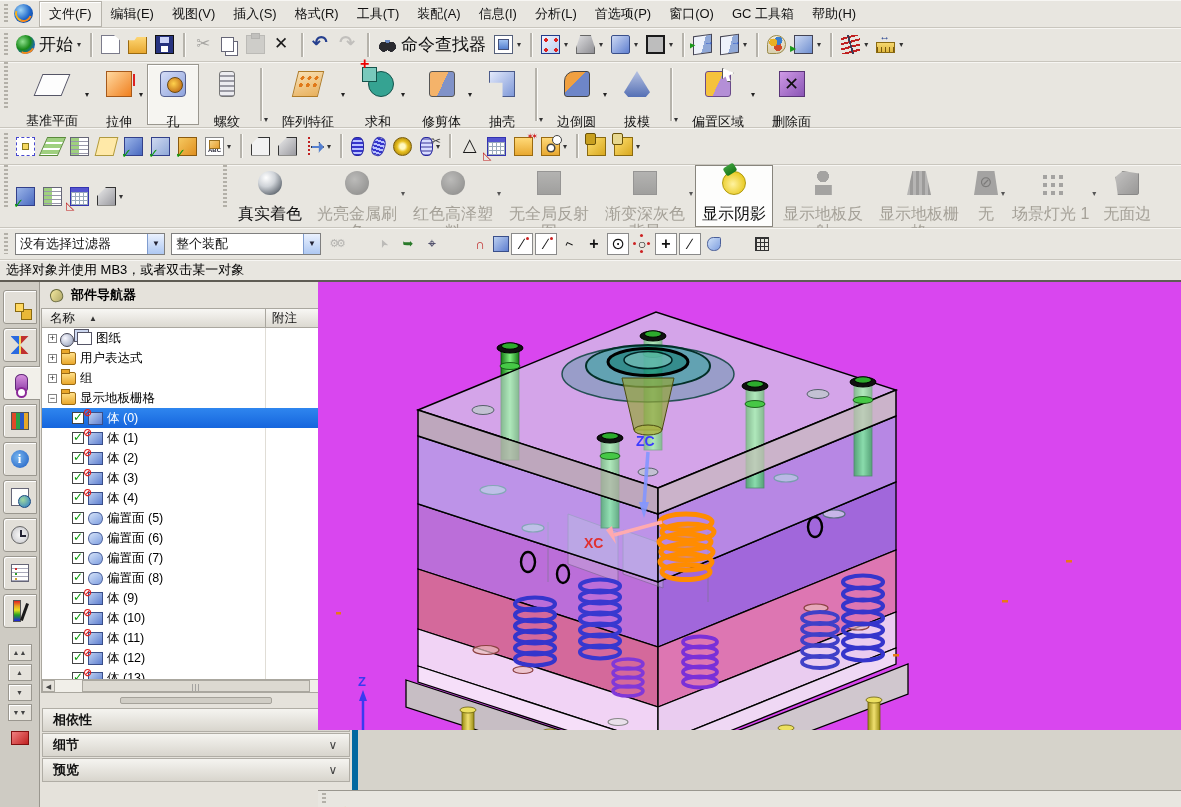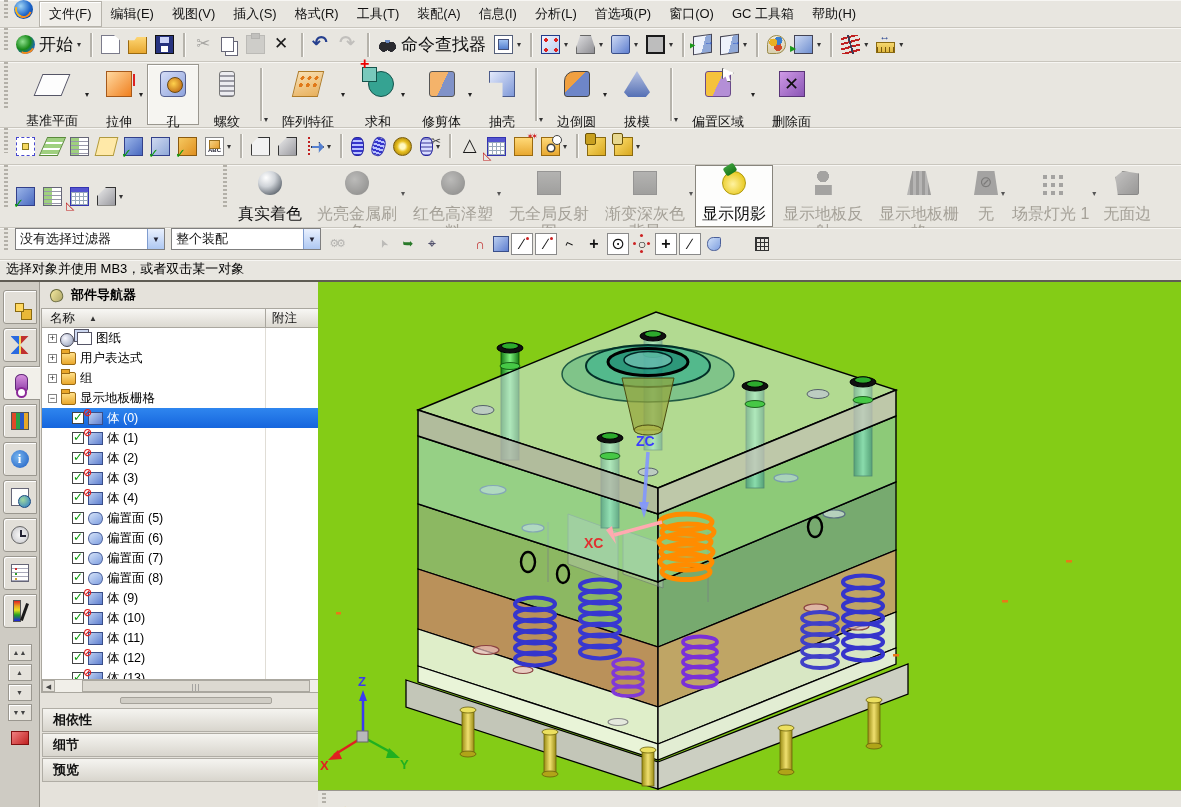--- a/index.html
+++ b/index.html
@@ -1,19 +1,19 @@
 <!DOCTYPE html>
 <html><head>
 <meta charset="utf-8">
 <style>
   html,body{margin:0;padding:0;width:1181px;height:807px;overflow:hidden;
     font-family:"Liberation Sans","DejaVu Sans",sans-serif;background:#e8e6e0;
     -webkit-font-smoothing:antialiased;}
   *{box-sizing:border-box;}
-  .bar{position:absolute;left:0;right:0;display:flex;
+  .bar{position:absolute;left:0;right:0;display:flex;align-items:center;
     background:#e8e6e0;border-bottom:1px solid #c9c6be;box-shadow:inset 0 1px #f7f6f3;}
   .grip{width:4px;height:70%;margin:0 4px;flex:0 0 auto;
     background:repeating-linear-gradient(180deg,#b3b0a8 0 2px,transparent 2px 4px);}
   .spacer{flex:0 0 auto;}
 
   
   #menubar{top:0;height:28px;font-size:13px;}
   .menu-item{padding:3px 9px;color:#111;white-space:nowrap;}
   .menu-item.boxed{border:1px solid #b6b3ab;background:#efede8;box-shadow:1px 1px #fff inset;}
   .applogo{width:19px;height:19px;border-radius:50%;margin:0 6px 0 2px;flex:0 0 auto;
@@ -274,21 +274,21 @@
   #tree-hthumb{position:absolute;left:40px;right:40px;top:0;bottom:0;background:#dcd9d1;border:1px solid #aaa79f;text-align:center;font-size:8px;color:#888;line-height:11px;letter-spacing:1px;}
   #nav-splitter{height:14px;display:flex;align-items:center;justify-content:center;}
   #nav-splitter::before{content:"";width:150px;height:5px;background:#d0cdc5;border:1px solid #a5a29a;border-radius:2px;}
   .navsec{height:24px;margin:1px 2px;background:linear-gradient(#f5f4f0,#d8d5cd);border:1px solid #b0ada5;
     display:flex;align-items:center;justify-content:space-between;padding:0 6px 0 10px;}
   .seclabel{font-size:13px;font-weight:bold;color:#111;}
   .secchev{width:20px;height:18px;display:flex;align-items:center;justify-content:center;color:#444;font-size:12px;}
   .secchev::before{content:"∨";}
 
   
-  #gfx{position:absolute;left:318px;top:0;right:0;height:508px;background:#84cc16;overflow:hidden;}
+  #gfx{position:absolute;left:318px;top:0;right:0;height:448px;background:#d946ef;overflow:hidden;}
   #gfx{left:318px;} 
   #model{position:absolute;left:0;top:0;width:823px;height:508px;}
 
   
   #bottombar{position:absolute;left:318px;right:0;top:508px;height:17px;background:#e8e6e0;border-top:1px solid #9a978f;
     display:flex;align-items:flex-start;overflow:hidden;padding-top:2px;}
   .bbtn{display:flex;align-items:center;gap:3px;margin:16px 2px;flex:0 0 auto;position:relative;}
   .bbtn.sep{width:2px;height:12px;background:#b6b3ab;margin:0 5px;}
   .bbtn.pressed .bicon2{background:#d2cfc7;border-color:#777;}
   .bicon2{width:14px;height:14px;display:inline-block;position:relative;background:#dcd9d1;border:1px solid #9a978f;}

